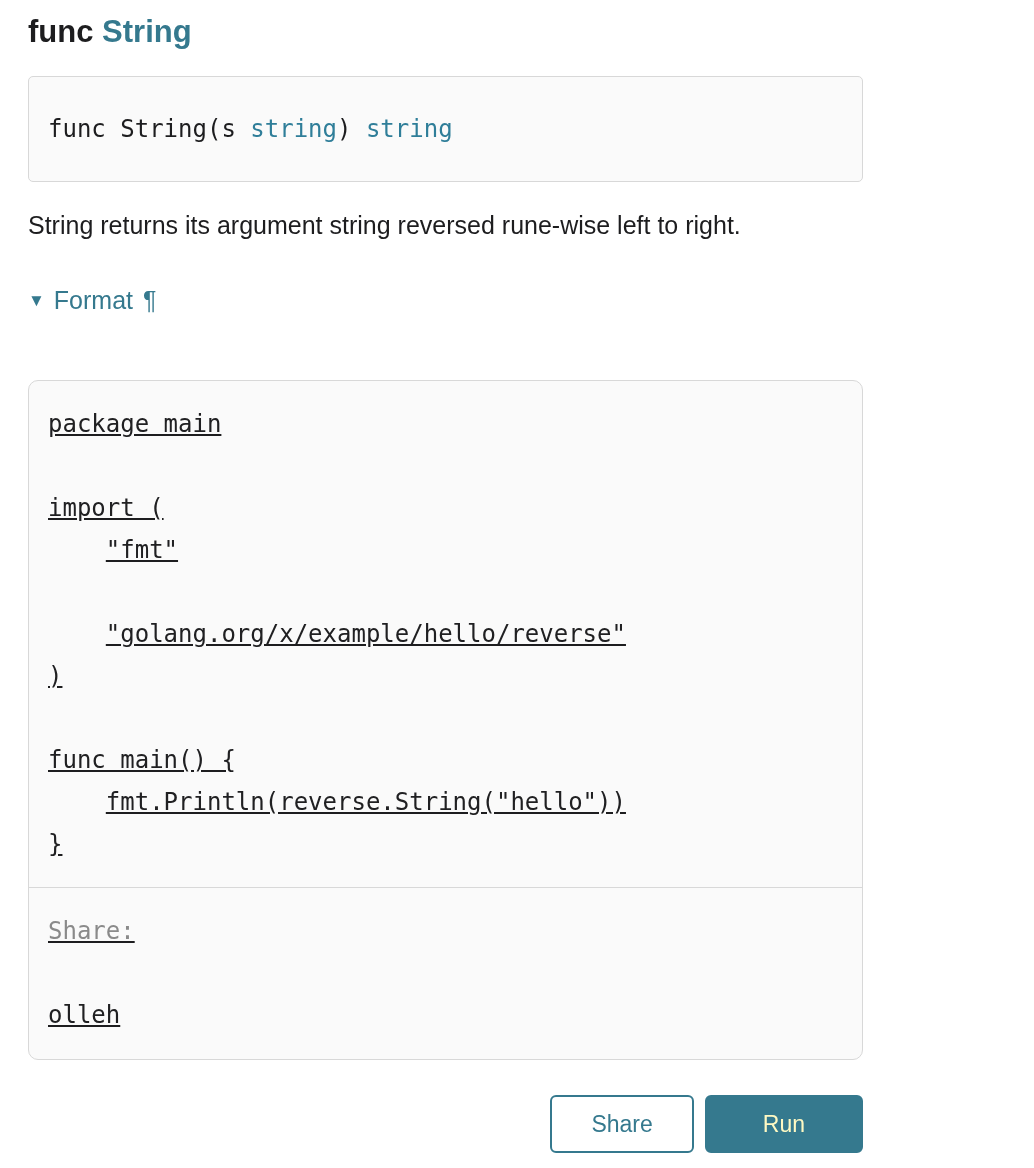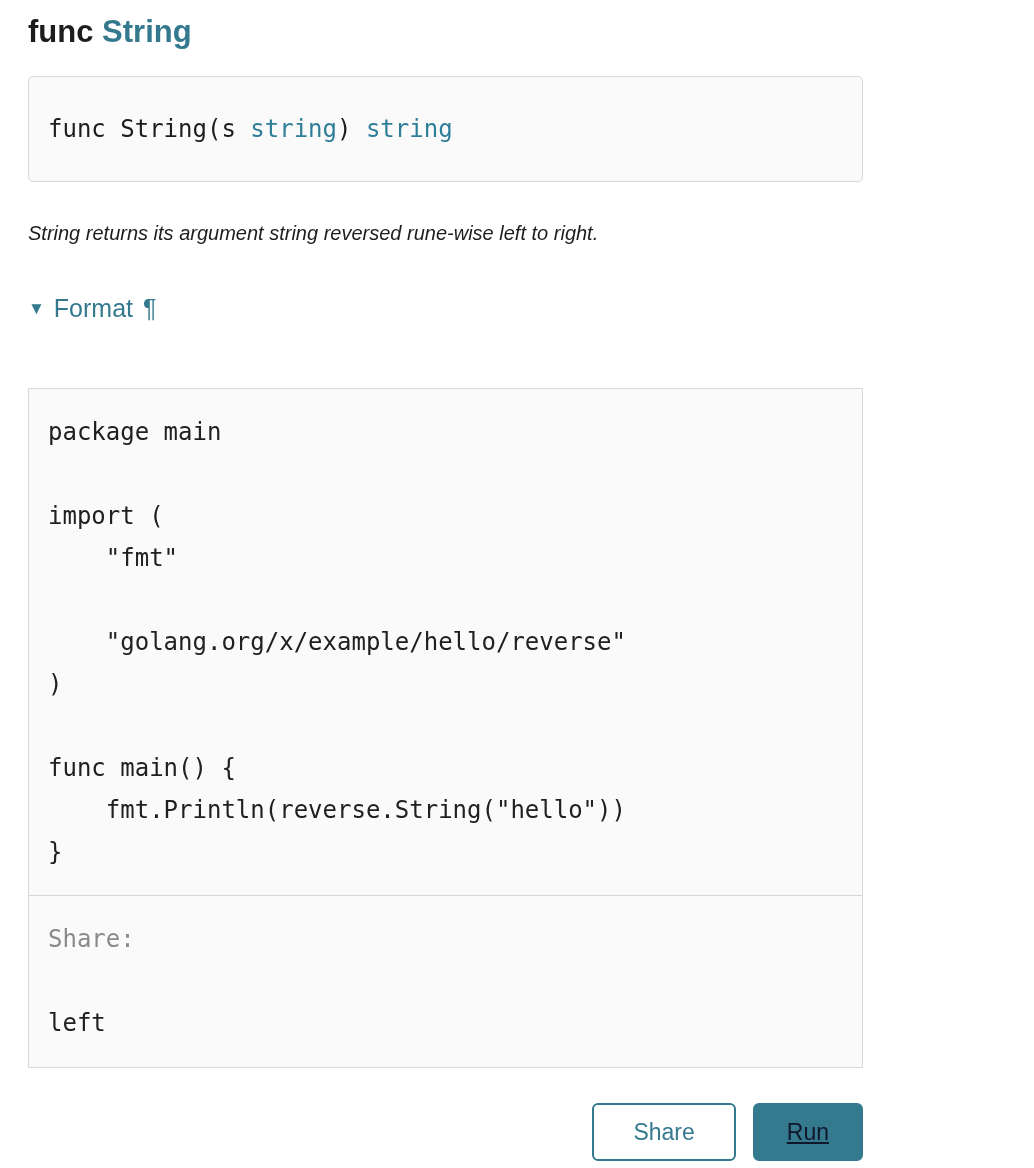--- a/index.html
+++ b/index.html
@@ -26,56 +26,56 @@
     margin-top:26px;background:var(--box_bg);
     border:1px solid var(--border);border-radius:5px;
     padding:39px 19px;
   }
   .sig-box pre{
     margin:0;font-family:"DejaVu Sans Mono",monospace;
     font-size:24px;line-height:26px;color:var(--text);white-space:pre;
   }
   .sig-box .tlink{color:var(--link);text-decoration:none;cursor:pointer;}
 
-  p.desc{margin:36px 0 0;font-size:20px;line-height:31px;color:var(--text);font-style:italic;}
+  p.desc{margin:28px 0 0;font-size:25px;line-height:31px;color:var(--text);}
 
   .example-toggle{
     margin-top:44px;display:flex;align-items:center;
     color:var(--teal);font-size:25px;line-height:31px;cursor:pointer;
     -webkit-user-select:none;user-select:none;
   }
   .example-toggle .tri{font-size:17px;margin-right:9px;color:var(--teal);}
   .example-toggle .pil{margin-left:10px;color:var(--teal);text-decoration:none;cursor:pointer;}
 
   .playground{
-    margin-top:64px;border:1px solid var(--border);border-radius:1px;
-    background:var(--box_bg);overflow:hidden;
+    margin-top:64px;border:1px solid var(--border);border-radius:10px;
+    background:var(--box_bg);overflow:hidden;text-decoration:underline;
   }
   textarea.code{
     display:block;width:100%;height:507px;margin:0;
     padding:22px 19px;border:0;border-bottom:1px solid var(--border);
     background:transparent;color:#202022;
     font-family:"DejaVu Sans Mono",monospace;font-size:24px;line-height:42px;
     tab-size:4;-moz-tab-size:4;resize:none;outline:none;
     white-space:pre;overflow:hidden;border-radius:0;
   }
   .output{
     padding:22px 19px 23px;
     font-family:"DejaVu Sans Mono",monospace;font-size:24px;line-height:42px;
   }
   .output .label{display:block;color:var(--muted);margin-bottom:42px;}
   .output .value{display:block;color:#202022;white-space:pre;}
 
-  .buttons{margin-top:35px;display:flex;justify-content:flex-end;gap:17px;}
+  .buttons{margin-top:35px;display:flex;justify-content:flex-end;gap:11px;}
   .buttons button{
     font-family:"Liberation Sans",sans-serif;font-size:23px;
     height:58px;border-radius:6px;cursor:pointer;line-height:1;
   }
   .btn-outline{background:#ffffff;border:2px solid var(--teal);color:var(--teal);padding:0 39px;}
-  .btn-primary{background:var(--teal);border:2px solid var(--teal);color:#0f172a;padding:0 32px;text-decoration:underline;}
+  .btn-primary{background:var(--teal);border:2px solid var(--teal);color:#fef9c3;padding:0 56px;}
 </style>
 </head>
 <body>
 
 <div class="content">
 
   <h3 class="heading"><span>func </span><a class="name">String</a></h3>
 
   <div class="sig-box">
     <pre><span>func String(s </span><a class="tlink">string</a><span>) </span><a class="tlink">string</a></pre>
@@ -96,21 +96,21 @@
 	"fmt"
 
 	"golang.org/x/example/hello/reverse"
 )
 
 func main() {
 	fmt.Println(reverse.String("hello"))
 }</textarea>
     <div class="output">
       <span class="label">Share:</span>
-      <span class="value">left</span>
+      <span class="value">olleh</span>
     </div>
   </div>
 
   <div class="buttons">
     <button class="btn-outline">Share</button>
     <button class="btn-primary">Run</button>
   </div>
 
 </div>
 

